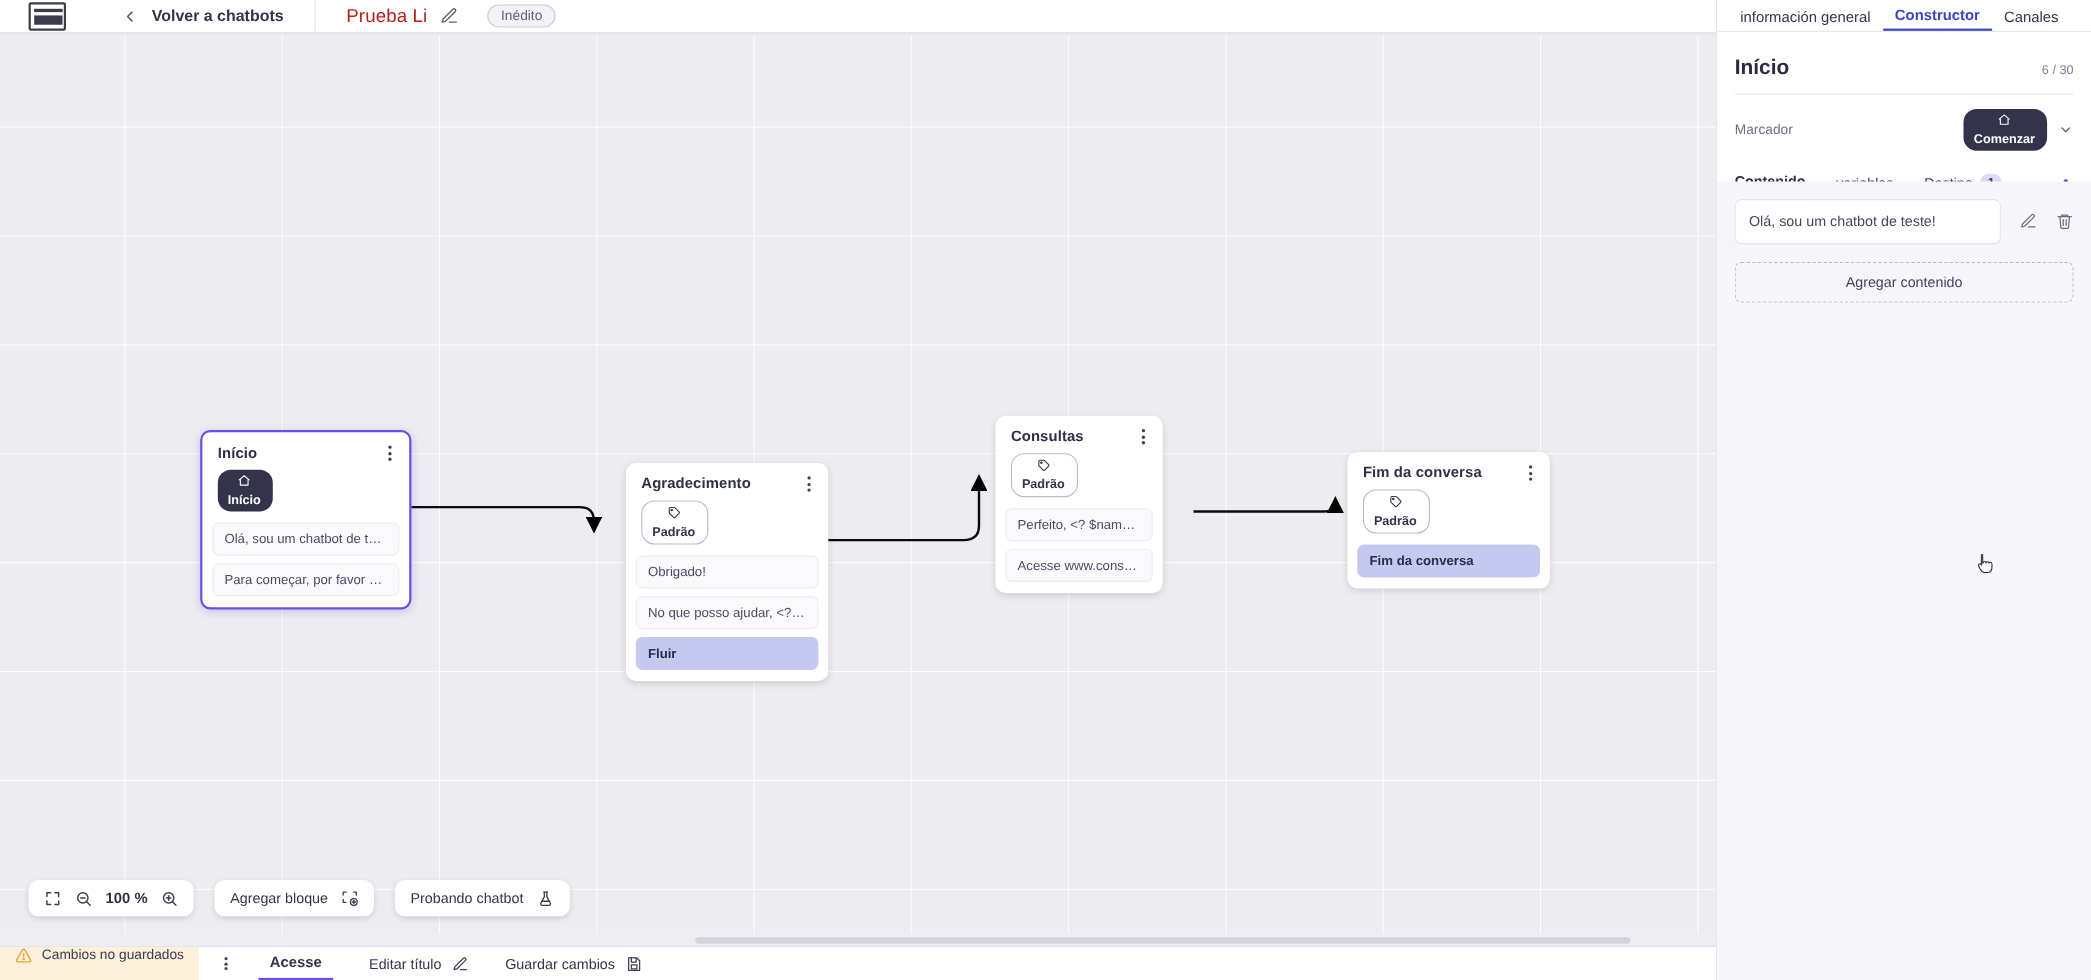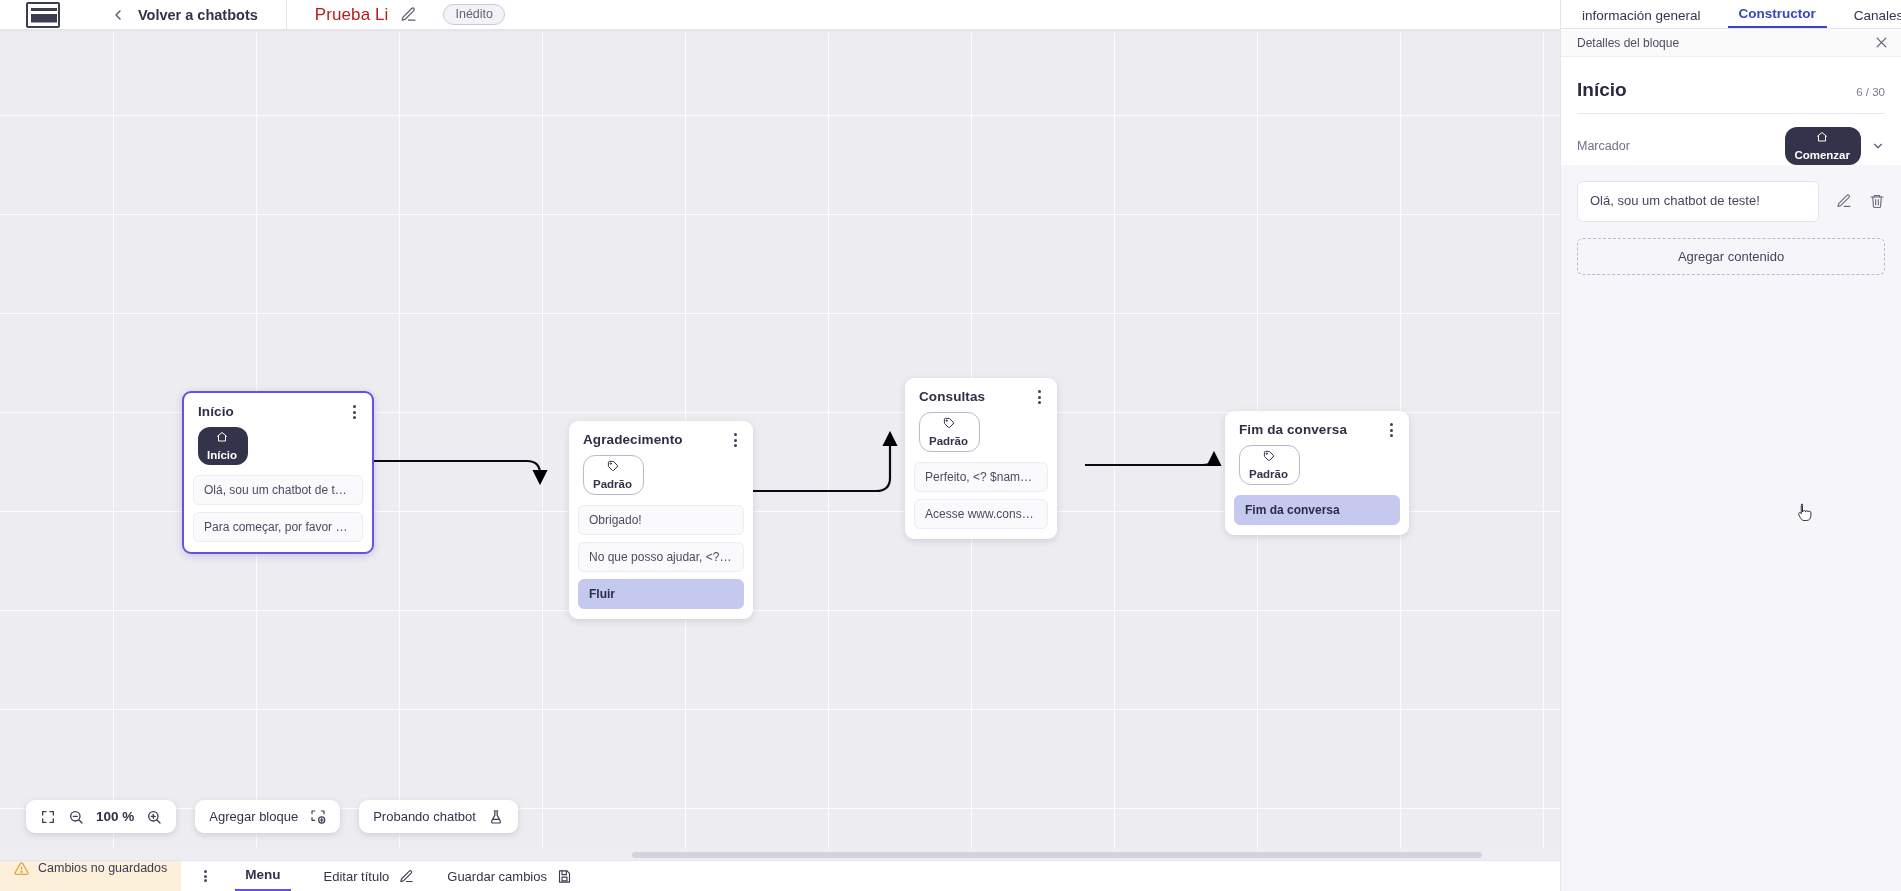--- a/index.html
+++ b/index.html
@@ -167,21 +167,21 @@
     font-size: 13px; color: #32334a; white-space: nowrap; cursor: pointer;
   }
   .bb-item .ic { width: 15px; height: 15px; color: #3c3d53; display:block; }
 
   
   .right-panel {
     position: absolute; right: 0; top: 0; width: 341px; height: 891px;
     background: #ffffff; border-left: 1px solid #e4e4ec;
   }
   .rp-tabs {
-    height: 29px; display: flex; align-items: flex-end; gap: 16px;
+    height: 29px; display: flex; align-items: flex-end; gap: 0;
     border-bottom: 1px solid #e4e4ec; padding-left: 10px;
   }
   .rp-tab {
     font-size: 13.5px; color: #34354c; padding: 0 11px 5px; cursor: pointer;
     white-space: nowrap;
   }
   .rp-tab.active { color: #3a45c4; font-weight: bold; border-bottom: 2px solid #3a45c4; }
 
   .rp-subhead {
     height: 28px; background: #fafafb; display: flex; align-items: center;
@@ -421,21 +421,21 @@
         </svg>
       <span>Cambios no guardados</span>
     </div>
 
     <div class="bb-kebab">
         <i></i>
         <i></i>
         <i></i>
       </div>
 
-    <div class="bb-tab">Menu</div>
+    <div class="bb-tab">Acesse</div>
 
     <div class="bb-item">
       <span>Editar título</span>
       <svg class="ic" viewBox="0 0 24 24" fill="none" stroke="currentColor" stroke-width="1.8" stroke-linecap="round" stroke-linejoin="round">
           <path d="M12 20h9"></path>
           <path d="M16.5 3.5a2.12 2.12 0 0 1 3 3L7 19l-4 1 1-4Z"></path>
         </svg>
     </div>
 
     <div class="bb-item">
@@ -449,27 +449,20 @@
   </div>
 
   <div class="right-panel">
 
     <div class="rp-tabs">
       <div class="rp-tab">información general</div>
       <div class="rp-tab active">Constructor</div>
       <div class="rp-tab">Canales</div>
     </div>
 
-    <div class="rp-subhead">
-      <span class="lbl">Detalles del bloque</span>
-      <svg class="close-x" viewBox="0 0 24 24" fill="none" stroke="currentColor" stroke-width="1.9" stroke-linecap="round">
-          <line x1="5" y1="5" x2="19" y2="19"></line>
-          <line x1="19" y1="5" x2="5" y2="19"></line>
-        </svg>
-    </div>
 
     <div class="rp-body">
       <div class="blk-title-row">
         <div class="blk-title">Início</div>
         <div class="blk-count">6 / 30</div>
       </div>
       <div class="rp-rule"></div>
 
       <div class="marker-row">
         <div class="marker-lbl">Marcador</div>

